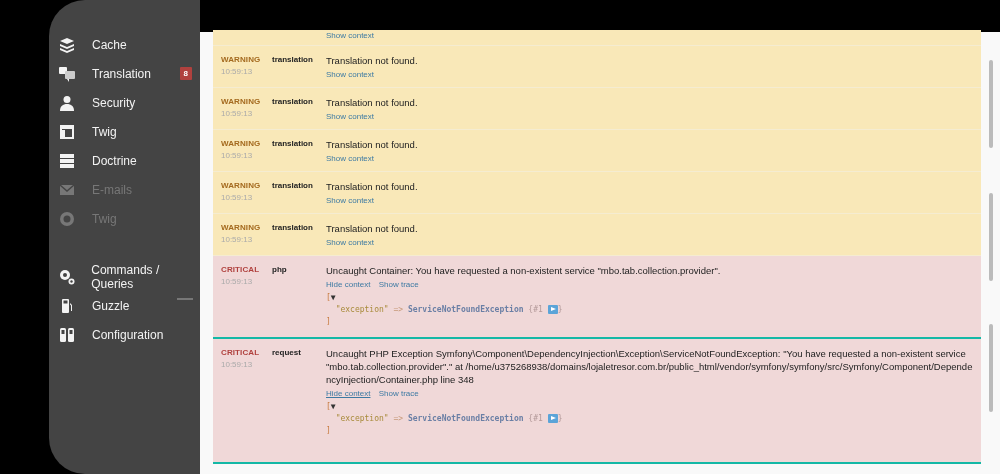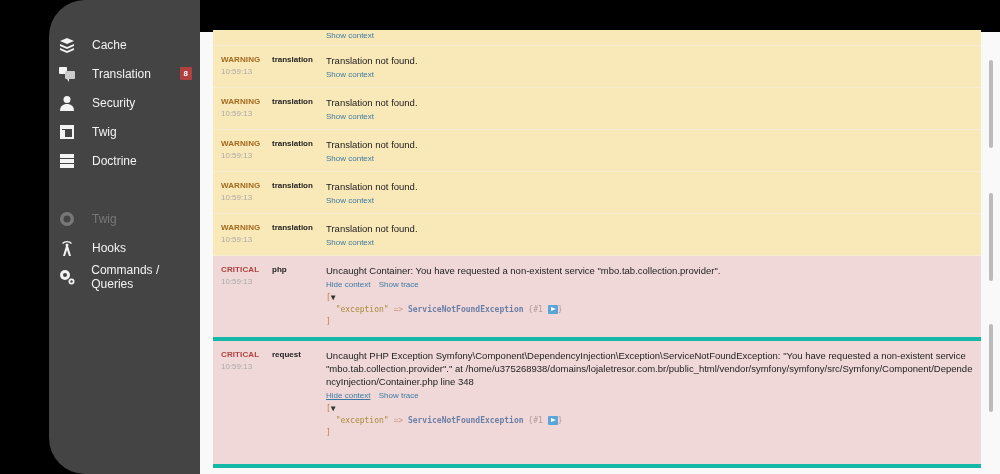--- a/index.html
+++ b/index.html
@@ -23,21 +23,21 @@
     font-size:8px; font-weight:bold; padding:1px 4px; line-height:11px; border-radius:1px;
   }
   .collapse-bar { position:absolute; right:7px; width:16px; height:2px; background:#777; }
 
   .main {
     position:absolute; left:200px; top:0; width:800px; height:474px; background:#f9f9f9;margin-top:32px;
   }
   .log-table { position:absolute; left:13px; top:0; width:768px; }
   .log-row { position:relative; border-bottom:1px solid #f5ecd1; }
   .log-row.warning { background:#fae9b6; background:#f9e8b8; }
-  .log-row.critical { background:#f0d8d8; border-bottom:4px solid #14b8a6; }
+  .log-row.critical { background:#f0d8d8; border-bottom:2px solid #14b8a6; }
   .level {
     position:absolute; left:8px; top:9px; font-size:8px; font-weight:bold; letter-spacing:0.1px;
   }
   .log-row.warning .level { color:#a46a1f; }
   .log-row.critical .level { color:#b0413e; }
   .time { position:absolute; left:8px; top:21px; font-size:8px; color:#aaa; }
   .channel { position:absolute; left:59px; top:9px; font-size:8px; font-weight:bold; color:#222; }
   .message { margin-left:113px; padding-top:8px; font-size:9.5px; color:#222; line-height:13px; padding-right:6px; }
   .message b { font-weight:normal; }
   .links { font-size:8px; margin-top:2px; line-height:12px; }
@@ -101,49 +101,70 @@
   <div class="menu-item" style="top:147px">
     <span class="icon">
         <svg viewBox="0 0 16 16">
           <rect x="1" y="1" width="14" height="4"></rect>
           <rect x="1" y="6" width="14" height="4"></rect>
           <rect x="1" y="11" width="14" height="4"></rect>
         </svg>
       </span>
     <span>Doctrine</span>
   </div>
+  <div class="menu-item disabled" style="top:176px">
+    <span class="icon">
+        <svg viewBox="0 0 16 16">
+          <path d="M1 3h14v10H1z"></path>
+          <path d="M1 3l7 6 7-6" stroke="#444" stroke-width="1.5" fill="none"></path>
+        </svg>
+      </span>
+    <span>E-mails</span>
+  </div>
   <div class="menu-item disabled" style="top:205px">
     <span class="icon">
         <svg viewBox="0 0 16 16">
           <circle cx="8" cy="8" r="7"></circle>
           <circle cx="8" cy="8" r="3.5" fill="#444"></circle>
         </svg>
       </span>
     <span>Twig</span>
-  </div>
-  <div class="menu-item" style="top:234px">
-    <span class="icon">
-        <svg viewBox="0 0 16 16">
-          <path d="M7 6h2l3 10h-2l-2-6-2 6H4z"></path>
-          <path d="M3 3a7 7 0 0 1 10 0l-1 1a5.5 5.5 0 0 0-8 0z"></path>
-          <circle cx="8" cy="5" r="1.5"></circle>
-        </svg>
-      </span>
-    <span>Hooks</span>
   </div>
   <div class="menu-item" style="top:263px">
     <span class="icon">
         <svg viewBox="0 0 16 16">
           <circle cx="6" cy="6" r="5"></circle>
           <circle cx="6" cy="6" r="2" fill="#444"></circle>
           <circle cx="12.5" cy="12.5" r="3"></circle>
           <circle cx="12.5" cy="12.5" r="1.2" fill="#444"></circle>
         </svg>
       </span>
     <span>Commands / Queries</span>
+  </div>
+  <div class="menu-item" style="top:292px">
+    <span class="icon">
+        <svg viewBox="0 0 16 16">
+          <rect x="3" y="1" width="7" height="14" rx="1"></rect>
+          <rect x="4.5" y="2.5" width="4" height="3" fill="#444"></rect>
+          <path d="M11 5l2 2v6h-1V7.5l-1-1z"></path>
+        </svg>
+      </span>
+    <span>Guzzle</span>
+    <span class="collapse-bar" style="top:6px"></span>
+  </div>
+  <div class="menu-item" style="top:321px">
+    <span class="icon">
+        <svg viewBox="0 0 16 16">
+          <rect x="1" y="1" width="6" height="14" rx="1.5"></rect>
+          <rect x="9" y="1" width="6" height="14" rx="1.5"></rect>
+          <rect x="2.5" y="3" width="3" height="4" fill="#444"></rect>
+          <rect x="10.5" y="3" width="3" height="4" fill="#444"></rect>
+        </svg>
+      </span>
+    <span>Configuration</span>
   </div>
 </div>
 
 <div class="main">
   <div class="log-table">
     <div class="log-row warning" style="height:15px">
       <div class="message" style="padding-top:0;margin-top:-4px">
           <div class="links"><a href="#">Show context</a></div>
         </div>
     </div>

